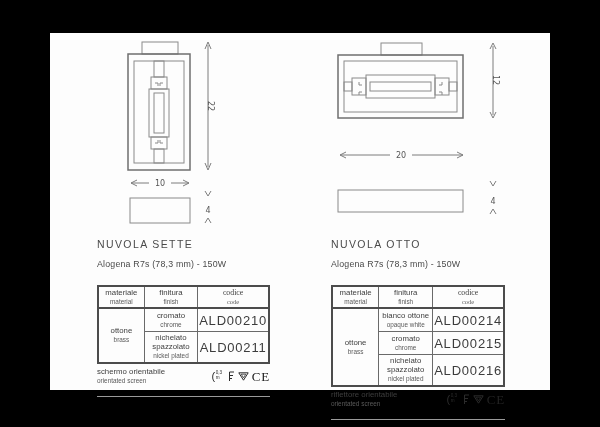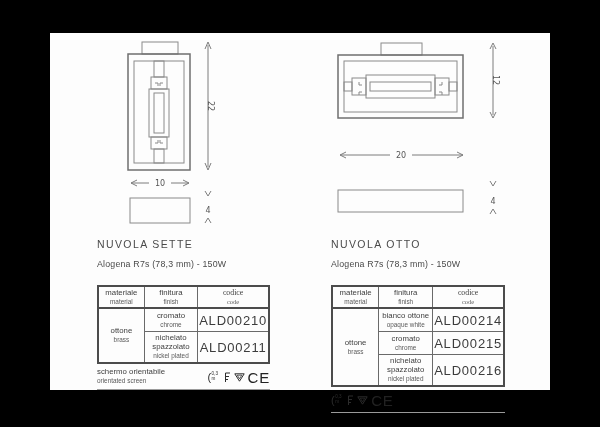--- a/index.html
+++ b/index.html
@@ -42,32 +42,32 @@
   table.spec th { border-bottom:2px solid #4c4c4c; font-weight:normal; }
   .col-material { width:31%; }
   .col-finish   { width:36%; }
   .col-code     { width:33%;font-family:Liberation Serif, serif; }
   .it { font-size:7.8px; color:#3e3e3e; line-height:1.15; display:block; }
   .en { font-size:6.4px; color:#5a5a5a; line-height:1.15; display:block; }
   .code { font-size:13px; letter-spacing:0.8px; color:#3c3c3c; }
 
   .footer-row {
     display:flex; justify-content:space-between; align-items:flex-start;
-    margin-top:4px; padding-bottom:4px; border-bottom:1px solid #9a9a9a;
+    margin-top:4px; padding-bottom:12px; border-bottom:1px solid #9a9a9a;
   }
   .cert-icons { display:flex; align-items:center; gap:3px; padding-top:2px; }
   .icon-distance { display:inline-flex; align-items:center; }
   .icon-distance .paren { font-size:11px; color:#2c2c2c; line-height:1; }
   .icon-distance .dist-txt {
     font-size:4.6px; color:#2c2c2c; width:9px; line-height:1; display:inline-block;
     letter-spacing:0; margin-left:0.5px;
   }
   .icon-ce {
-    font-size:15px; letter-spacing:0.8px; color:#222; line-height:1;
-    font-family:Liberation Sans, sans-serif;
+    font-size:13px; letter-spacing:0.8px; color:#222; line-height:1;
+    font-family:Liberation Serif, serif;
   }
 </style>
 </head>
 <body>
 
 <div class="page">
 
   <svg id="sette-drawing" class="drawing" width="135" height="200" viewBox="0 0 135 200">
     <g>
       <rect class="thin" x="52" y="9" width="36" height="12"></rect>
@@ -257,20 +257,24 @@
           <span class="en">nickel plated</span>
         </td>
         <td>
           <span class="code">ALD00216</span>
         </td>
       </tr>
     </tbody>
       </table>
 
     <div class="footer-row">
+      <div class="note">
+        <span class="it">riflettore orientabile</span>
+        <span class="en">orientated screen</span>
+      </div>
       <div class="cert-icons">
         <span class="icon-distance">
           <span class="paren">(</span>
           <span class="dist-txt">0,3 m</span>
         </span>
         <svg width="7" height="11" viewBox="0 0 7 11">
           <path d="M1.5 1 V10 M1.5 1 H6 M1.5 4.5 H5 M1.5 7.5 H4" stroke="#2c2c2c" stroke-width="1" fill="none"></path>
         </svg>
         <svg width="11" height="9" viewBox="0 0 11 9">
           <path d="M0.8 0.8 H10.2 L5.5 8.2 Z" stroke="#2c2c2c" stroke-width="1" fill="none"></path>

